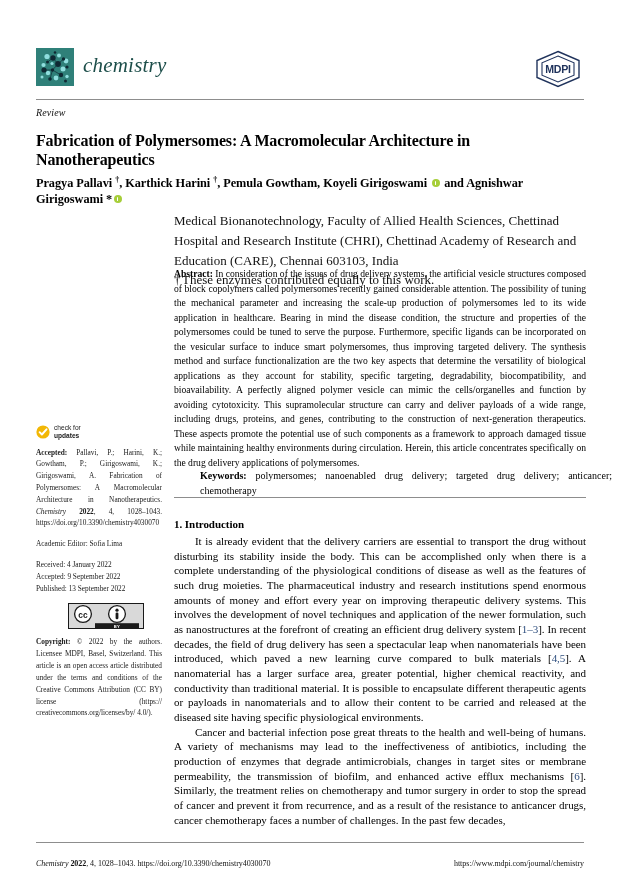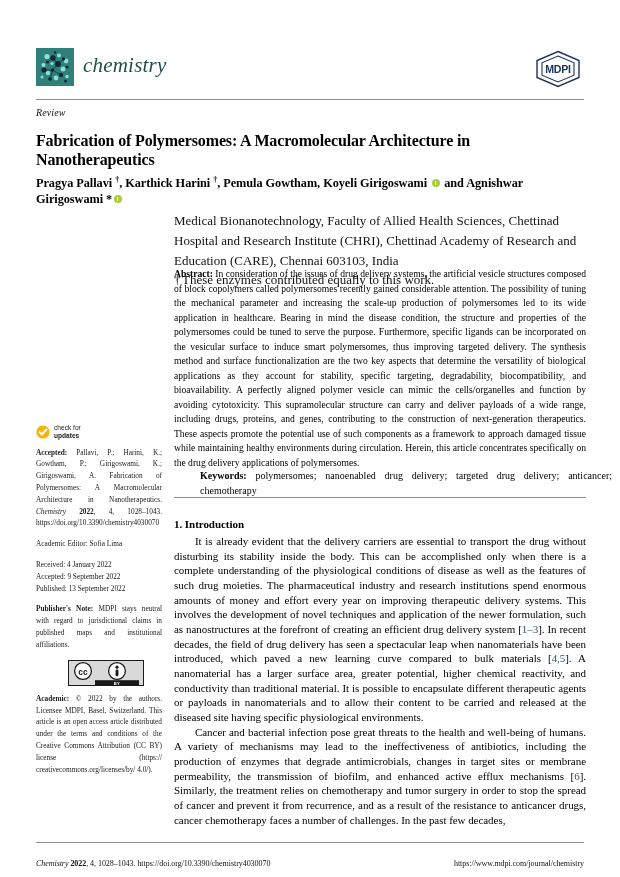--- a/index.html
+++ b/index.html
@@ -401,39 +401,36 @@
     <div class="blk">
       <span>Academic Editor: Sofia Lima</span>
     </div>
 
     <div class="blk">
       <div>Received: 4 January 2022</div>
       <div>Accepted: 9 September 2022</div>
       <div>Published: 13 September 2022</div>
     </div>
 
-    <div class="blk">
-      <b>Publisher's Note:</b><span> MDPI stays neutral with regard to jurisdictional claims in published maps and institutional affiliations.</span>
-    </div>
 
     <div class="cc-badge">
       <svg width="76" height="26" viewBox="0 0 76 26" aria-hidden="true">
         <rect x="0.5" y="0.5" width="75" height="25" fill="#d9d9d9" stroke="#1a1a1a" stroke-width="1"></rect>
         <circle cx="15" cy="11" r="8.4" fill="#ffffff" stroke="#1a1a1a" stroke-width="1.3"></circle>
         <text x="15" y="14.6" text-anchor="middle" font-family="Liberation Sans, DejaVu Sans, sans-serif" font-size="8.4" font-weight="bold" fill="#1a1a1a">cc</text>
         <circle cx="49" cy="11" r="8.4" fill="#ffffff" stroke="#1a1a1a" stroke-width="1.3"></circle>
         <circle cx="49" cy="7.2" r="1.6" fill="#1a1a1a"></circle>
         <rect x="47.6" y="9.6" width="2.8" height="6.6" rx="1.2" fill="#1a1a1a"></rect>
         <rect x="27" y="20.2" width="44" height="5.3" fill="#1a1a1a"></rect>
         <text x="49" y="24.5" text-anchor="middle" font-family="Liberation Sans, DejaVu Sans, sans-serif" font-size="4.2" font-weight="bold" fill="#ffffff" letter-spacing="0.4">BY</text>
       </svg>
     </div>
 
     <div class="blk">
-      <b>Academic:</b><span> © 2022 by the authors. Licensee MDPI, Basel, Switzerland. This article is an open access article distributed under the terms and conditions of the Creative Commons Attribution (CC BY) license (https:// creativecommons.org/licenses/by/ 4.0/).</span>
+      <b>Copyright:</b><span> © 2022 by the authors. Licensee MDPI, Basel, Switzerland. This article is an open access article distributed under the terms and conditions of the Creative Commons Attribution (CC BY) license (https:// creativecommons.org/licenses/by/ 4.0/).</span>
     </div>
   </div>
 
   <div class="footer-rule"></div>
   <div class="footer">
     <span><i>Chemistry</i> <b>2022</b><span>, 4, 1028–1043. </span><span>https://doi.org/10.3390/chemistry4030070</span></span>
     <span>https://www.mdpi.com/journal/chemistry</span>
   </div>
 
 

